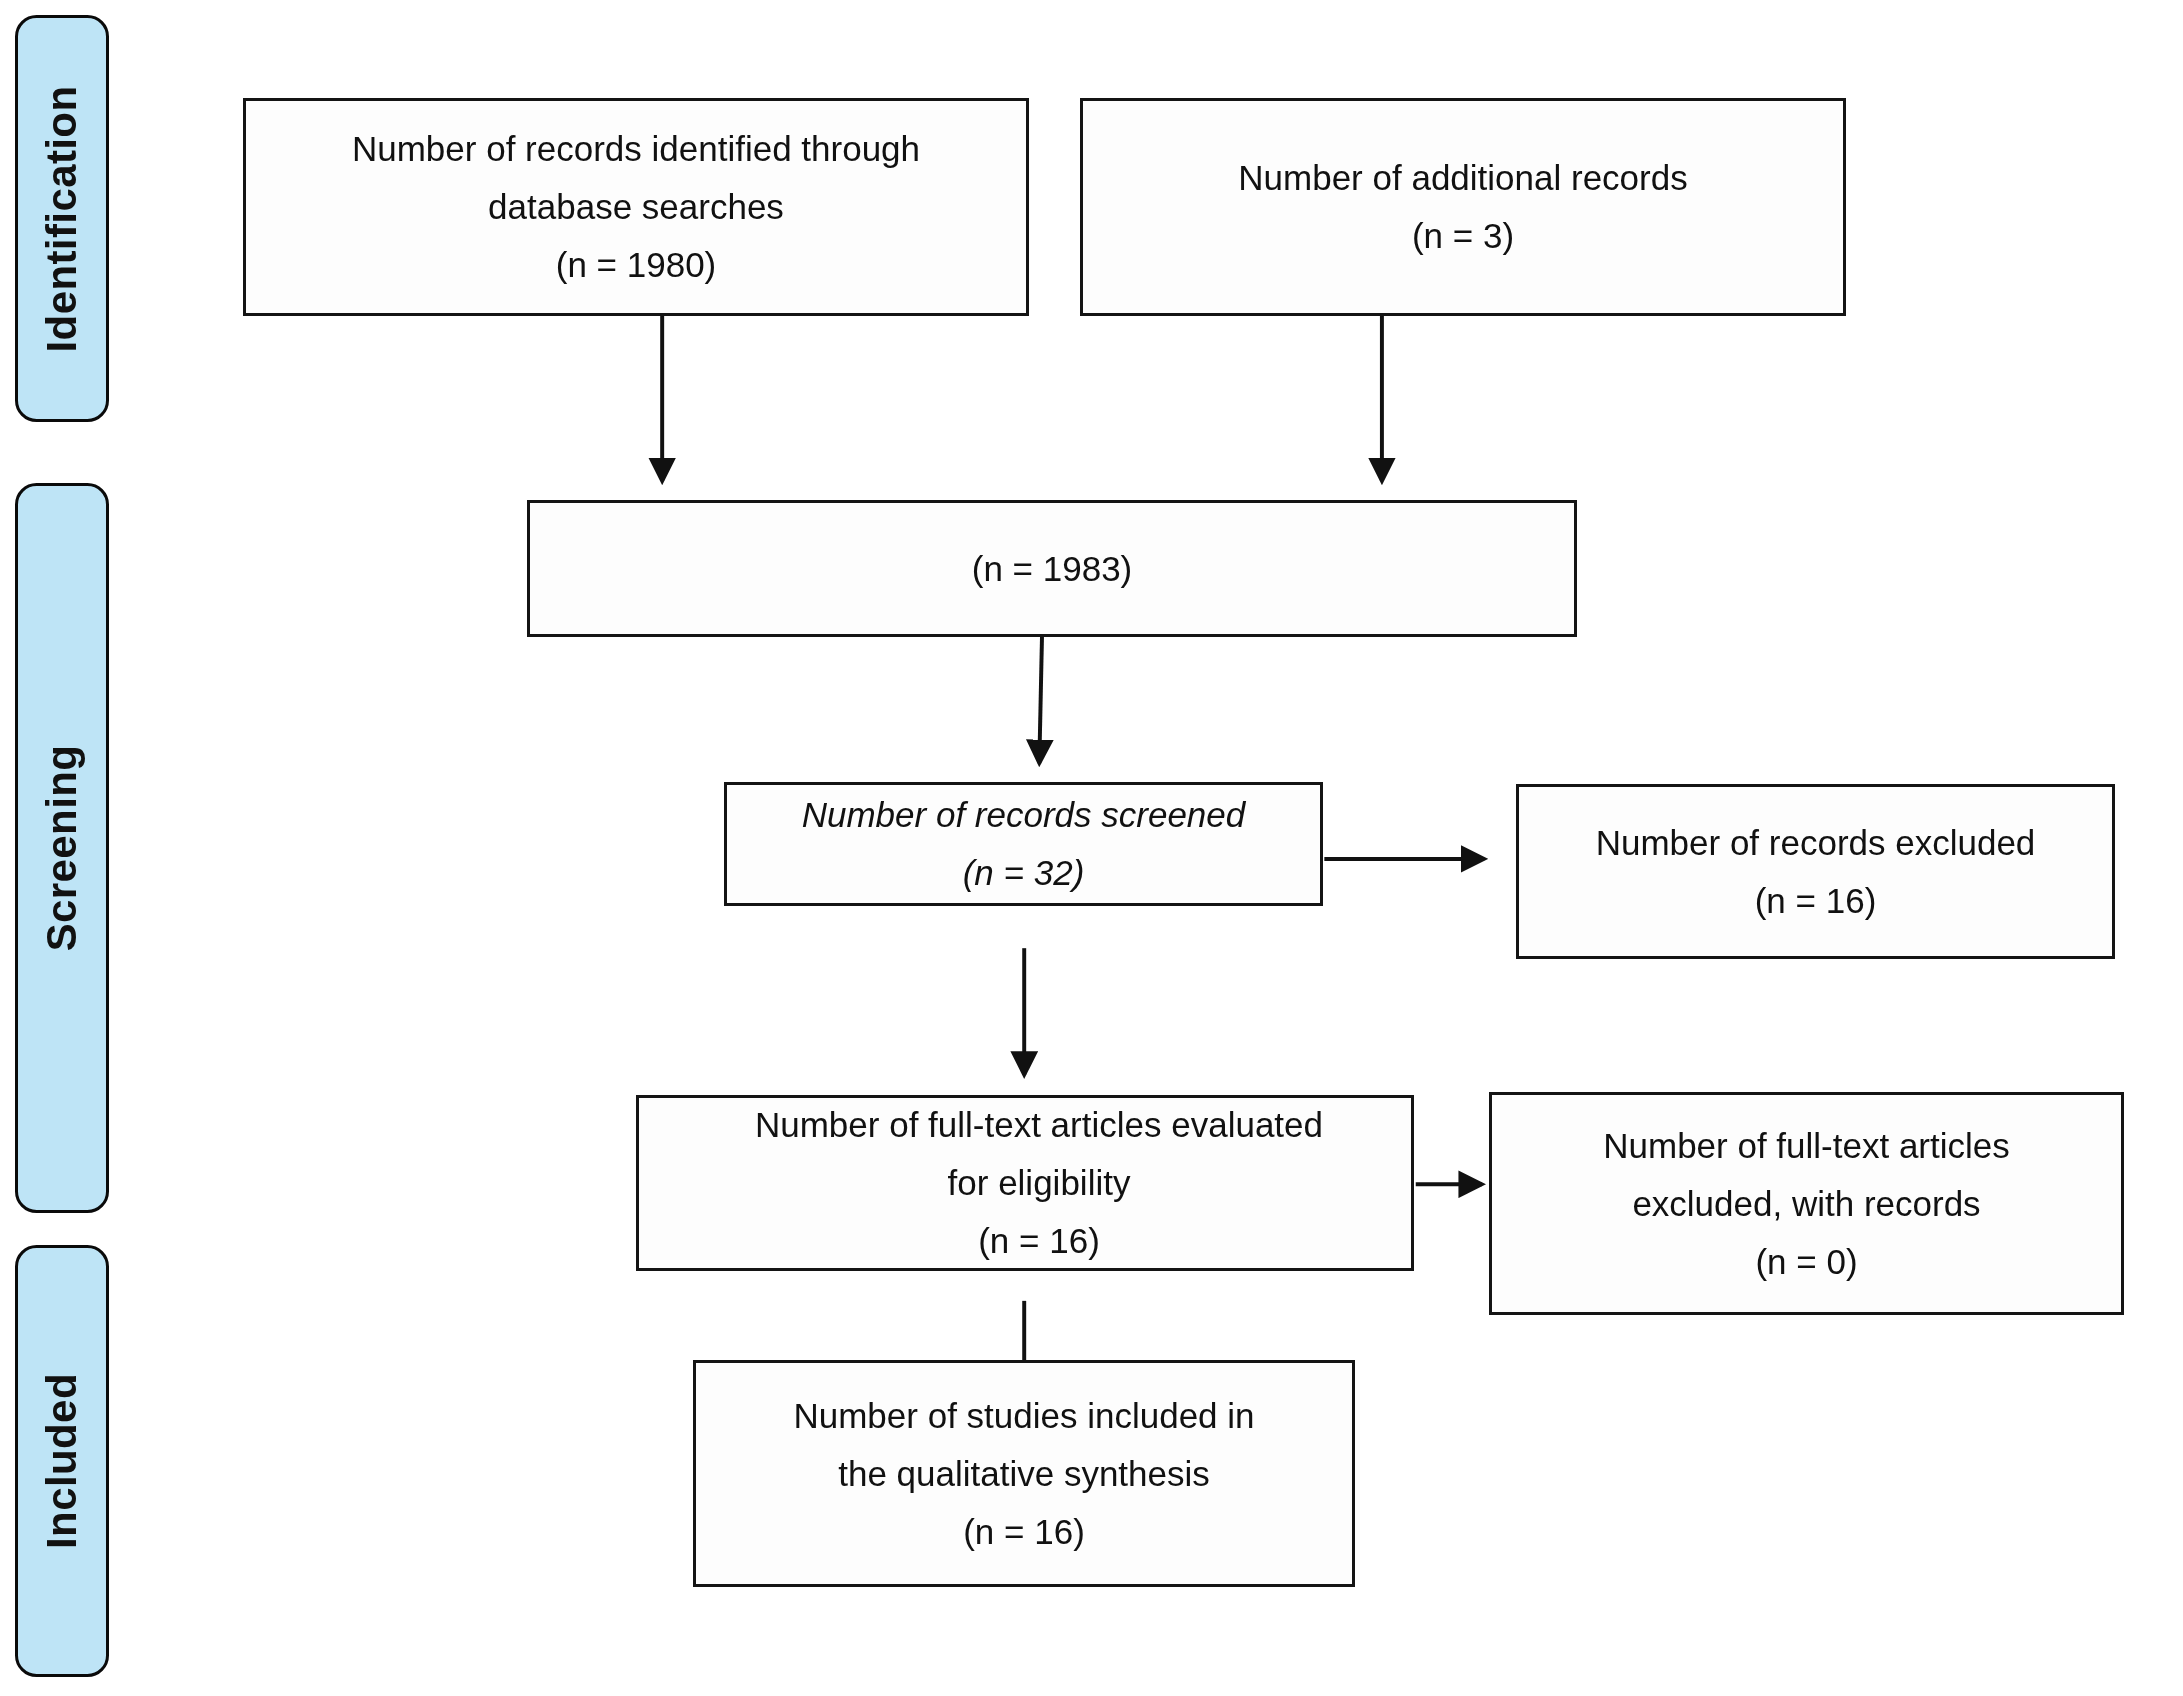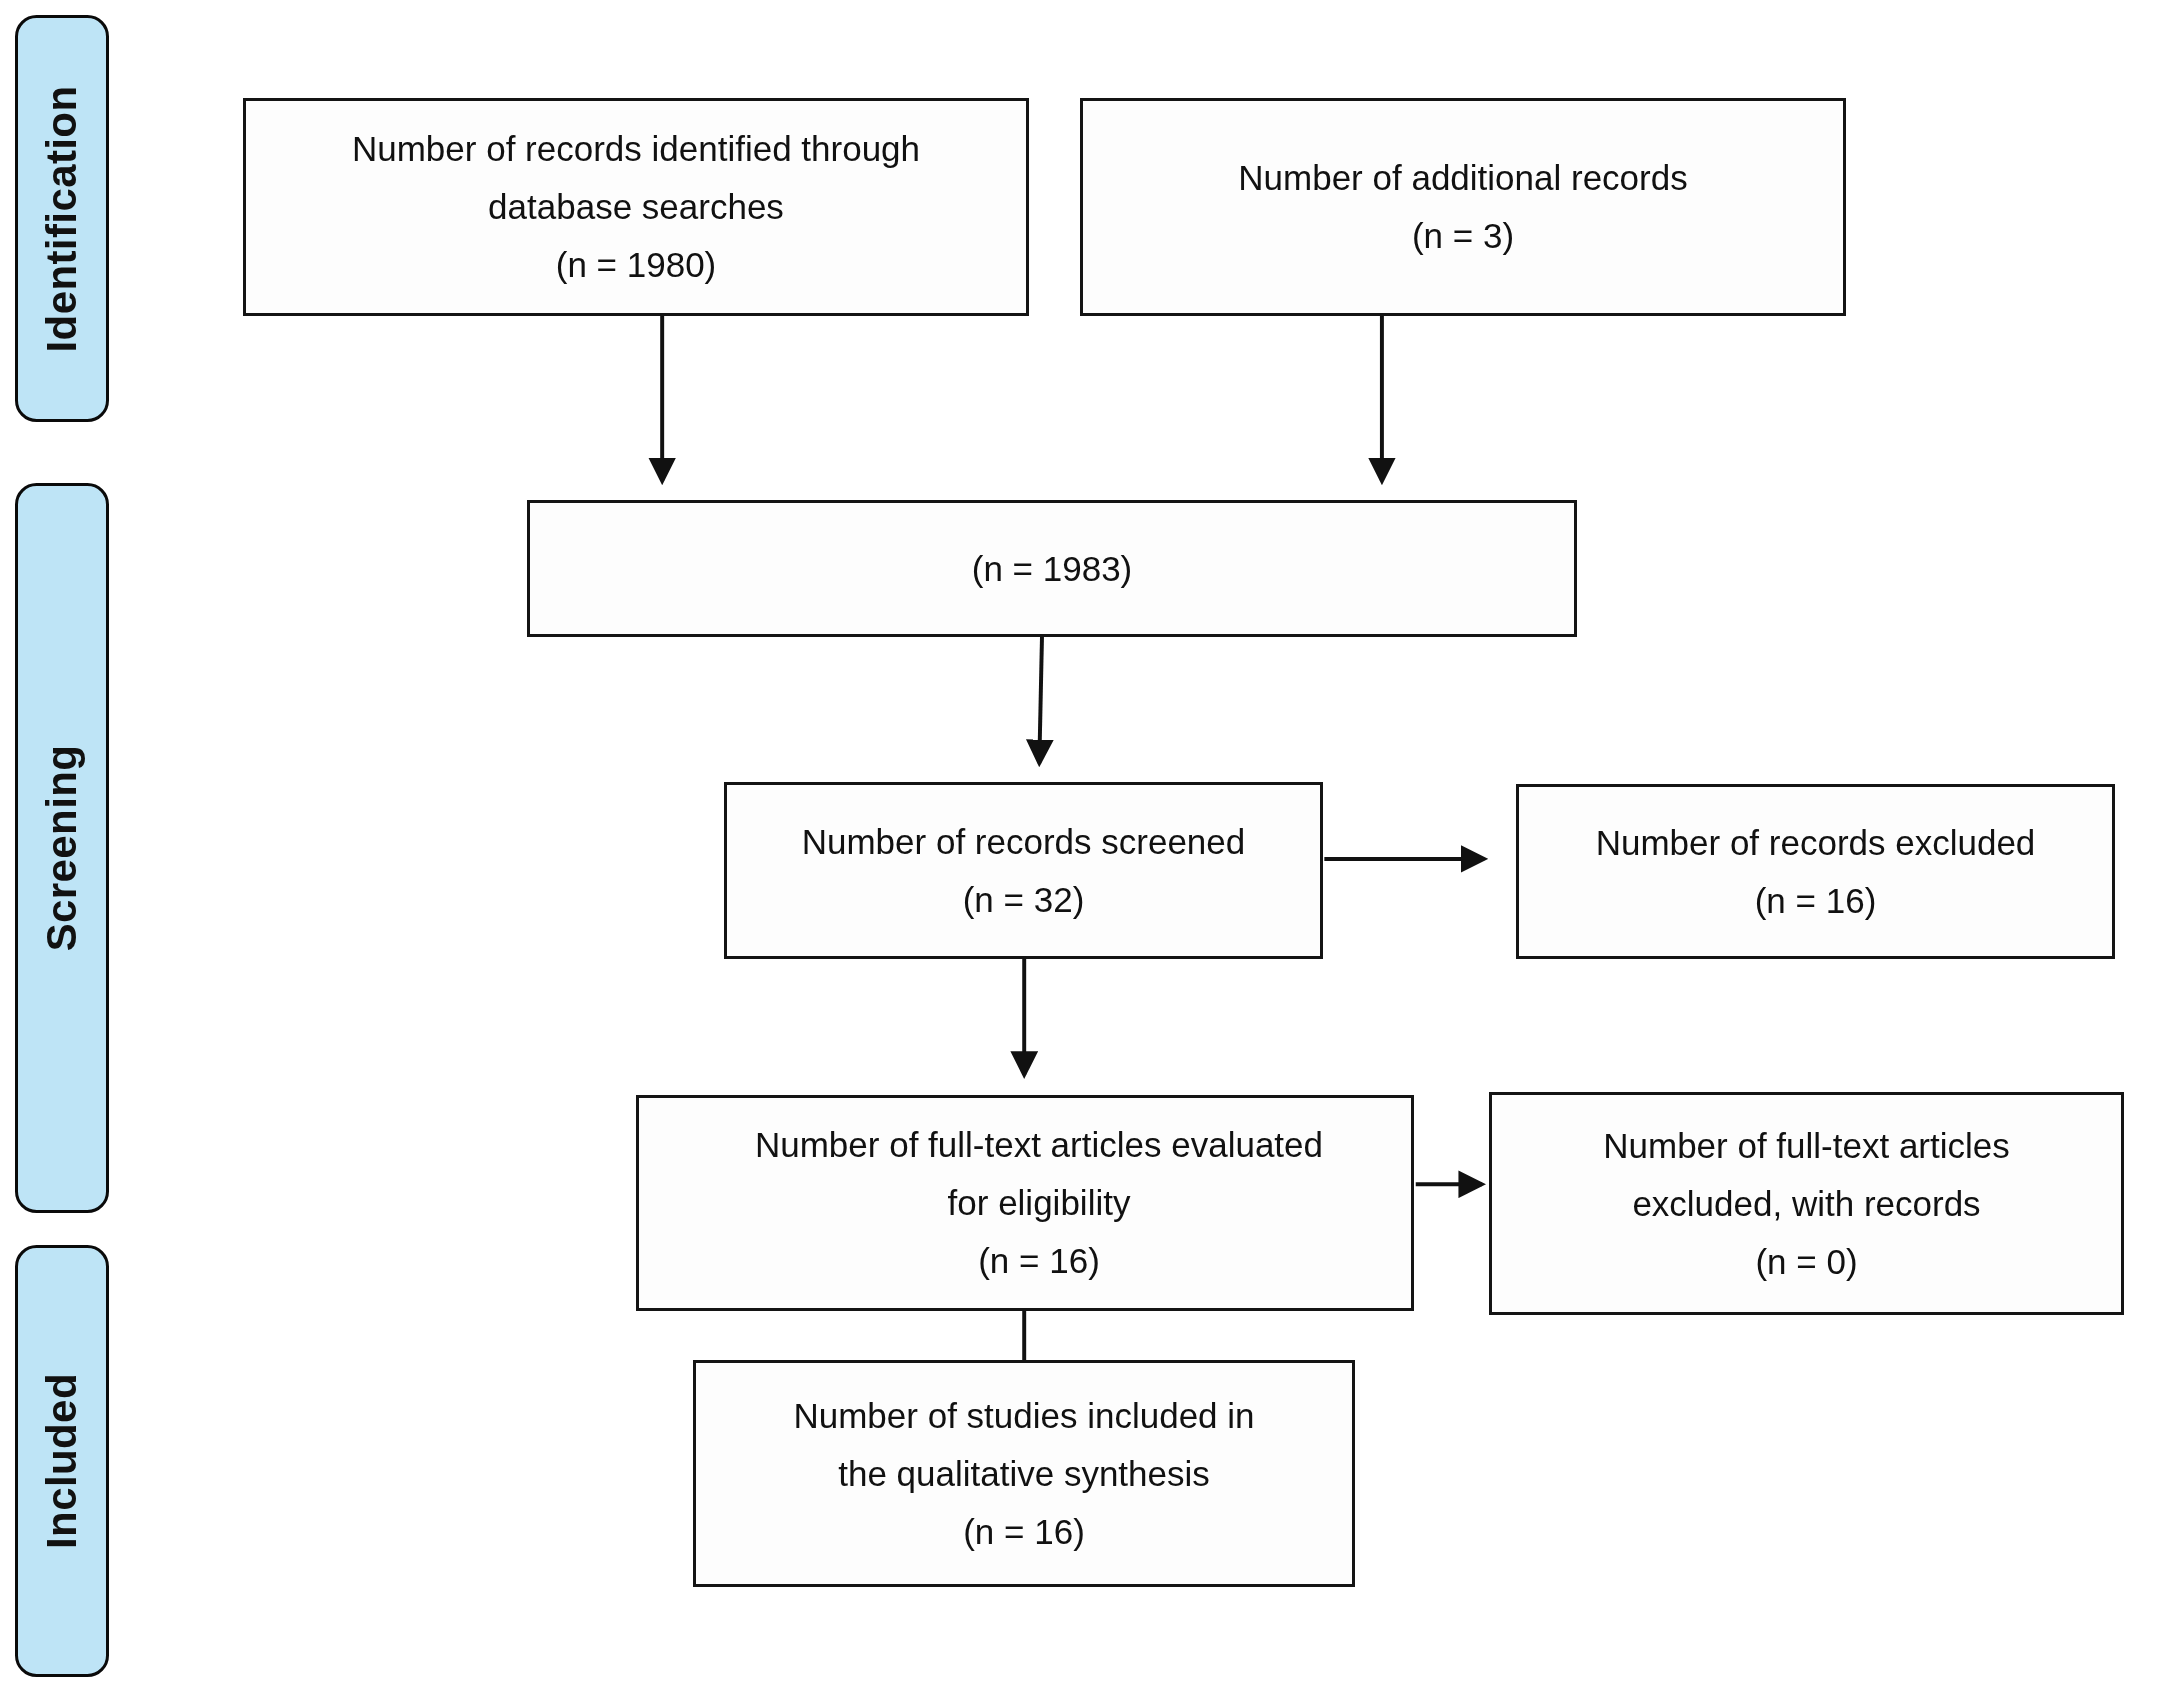--- a/index.html
+++ b/index.html
@@ -93,31 +93,31 @@
 
   <div class="fbox" style="left:1080px;top:86px;width:766px;height:218px;">
     <div class="ln">Number of additional records</div>
     <div class="ln">(n = 3)</div>
   </div>
 
   <div class="fbox" style="left:527px;top:488px;width:1050px;height:137px;">
     <div class="ln">(n = 1983)</div>
   </div>
 
-  <div class="fbox" style="left:724px;top:770px;width:599px;height:177px;">
+  <div class="fbox" style="left:724px;top:770px;width:599px;height:124px;font-style:italic;">
     <div class="ln">Number of records screened</div>
     <div class="ln">(n = 32)</div>
   </div>
 
   <div class="fbox" style="left:1516px;top:772px;width:599px;height:175px;">
     <div class="ln">Number of records excluded</div>
     <div class="ln">(n = 16)</div>
   </div>
 
-  <div class="fbox" style="left:636px;top:1083px;width:778px;height:216px;padding-left:28px;">
+  <div class="fbox" style="left:636px;top:1083px;width:778px;height:176px;padding-left:28px;">
     <div class="ln">Number of full-text articles evaluated</div>
     <div class="ln">for eligibility</div>
     <div class="ln">(n = 16)</div>
   </div>
 
   <div class="fbox" style="left:1489px;top:1080px;width:635px;height:223px;">
     <div class="ln">Number of full-text articles</div>
     <div class="ln">excluded, with records</div>
     <div class="ln">(n = 0)</div>
   </div>

